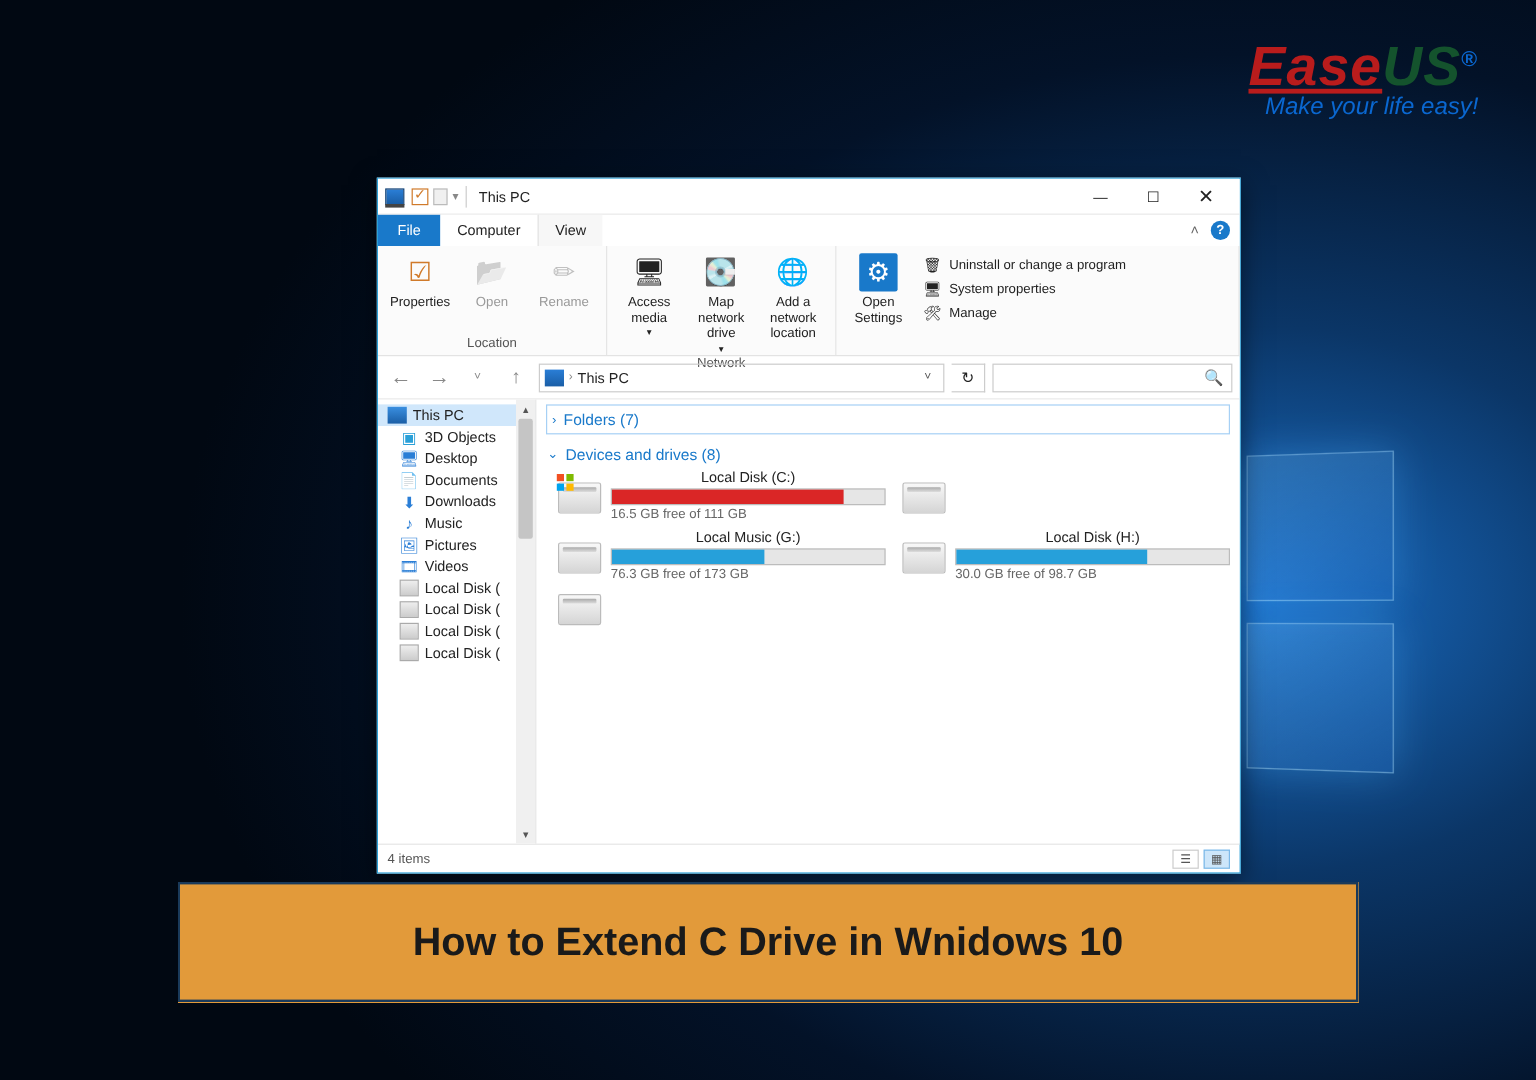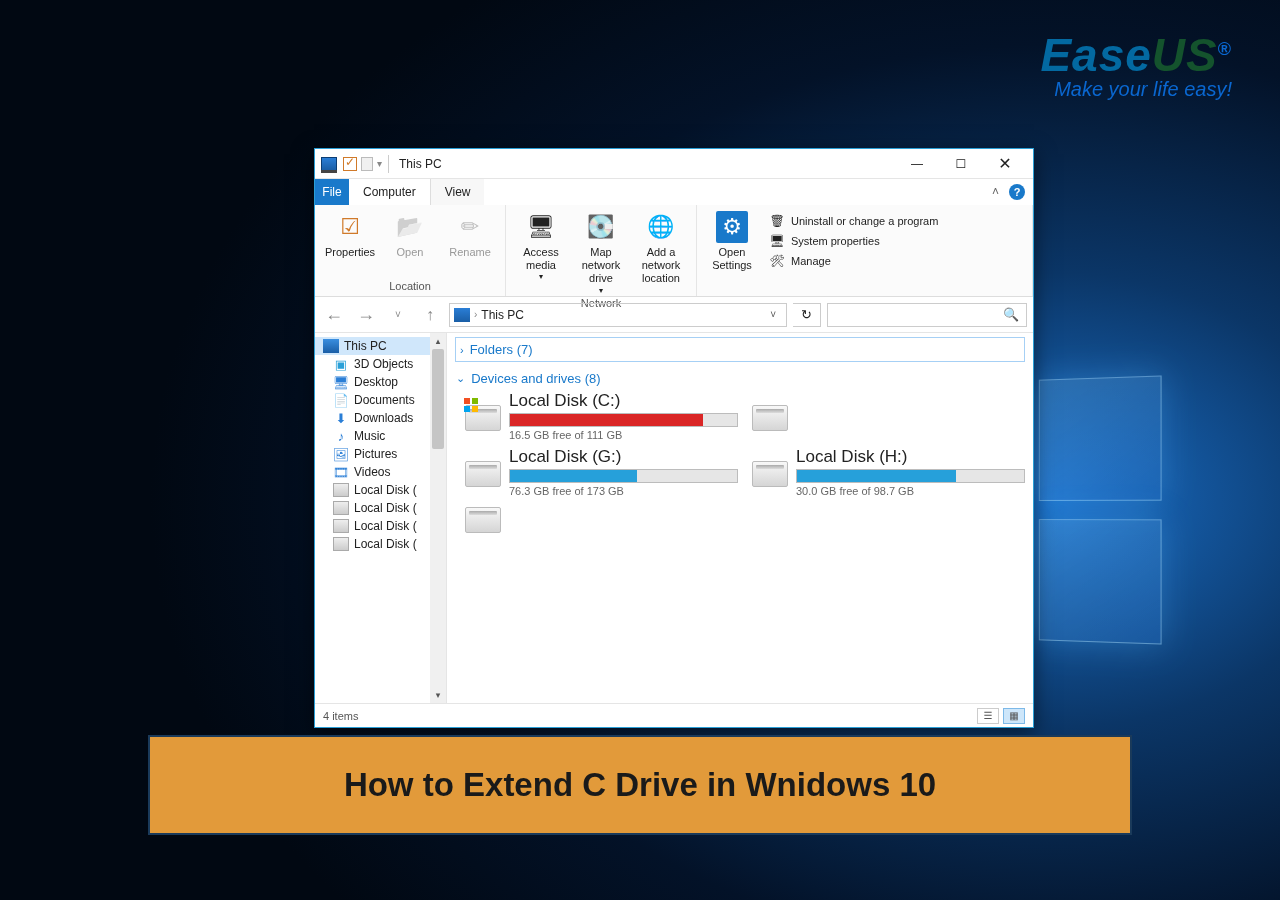--- a/index.html
+++ b/index.html
@@ -1,42 +1,42 @@
 <!DOCTYPE html>
 <html><head>
 <meta charset="utf-8">
 <style>
 * { box-sizing: border-box; margin: 0; padding: 0; font-family: "Segoe UI", Tahoma, sans-serif; }
 body { width: 1280px; height: 900px; background: radial-gradient(ellipse 900px 650px at 1050px 500px, #1a6fc8 0%, #0b3667 35%, #031228 70%, #010812 100%); position: relative; overflow: hidden; }
 .winlogo { position: absolute; right: 120px; top: 380px; width: 260px; height: 260px; display: grid; grid-template-columns: 1fr 1fr; grid-template-rows: 1fr 1fr; gap: 18px; transform: perspective(800px) rotateY(-12deg); }
 .winlogo div { background: linear-gradient(145deg, rgba(120,200,255,0.25), rgba(40,120,210,0.35)); border: 1px solid rgba(180,230,255,0.4); box-shadow: 0 0 30px rgba(80,180,255,0.3); }
 .brand { position: absolute; right: 48px; top: 28px; text-align: right; }
 .brand-name { font-size: 46px; font-weight: 700; font-style: italic; letter-spacing: 1px; }
-.brand-ease { color: #0369a1; }
+.brand-ease { color: #b91c1c; text-decoration: underline; }
 .brand-us { color: #14532d; }
 .brand-reg { color: #0a67d0; font-size: 18px; vertical-align: super; font-style: normal; }
 .brand-tag { color: #0a67d0; font-size: 20px; font-style: italic; margin-top: -4px; }
 .banner { position: absolute; left: 148px; top: 735px; width: 984px; height: 100px; background: #e29a3a; border: 2px solid #1a3a5a; display: flex; align-items: center; justify-content: center; }
 .banner-text { font-size: 33px; font-weight: 600; color: #1a1a1a; }
 
 .window { position: absolute; left: 314px; top: 148px; width: 720px; background: #fff; border: 1px solid #2a9fd6; box-shadow: 0 6px 20px rgba(0,0,0,0.5); font-size: 12px; color: #222; }
 .titlebar { height: 30px; background: #fff; display: flex; align-items: center; padding: 0 6px; border-bottom: 1px solid #e5e5e5; }
 .tb-icon { width: 16px; height: 14px; background: linear-gradient(#2a7ed6,#1a5ea6); border: 1px solid #0b3d73; margin-right: 4px; position: relative; }
 .tb-icon::after { content:""; position:absolute; bottom:-3px; left:-1px; right:-1px; height:3px; background:#444; }
 .qat { width: 14px; height: 14px; border: 1px solid #d07a2a; margin: 0 2px; position: relative; }
 .qat::after { content:"✓"; position:absolute; top:-3px; left:1px; color:#d07a2a; font-size:12px; }
 .qat-doc { width: 12px; height: 14px; background: #f0f0f0; border: 1px solid #bbb; margin: 0 2px; }
 .tb-sep { width: 1px; height: 18px; background: #ccc; margin: 0 6px; }
 .tb-title { font-size: 12px; margin-left: 4px; }
 .tb-spacer { flex: 1; }
 .tb-btn { width: 44px; height: 30px; display: flex; align-items: center; justify-content: center; font-size: 12px; }
 .tb-close { font-size: 16px; }
 
 .ribbon-tabs { height: 26px; background: #fff; display: flex; align-items: stretch; font-size: 12px; }
-.tab-file { width: 34px; background: #1979ca; color: #fff; display: flex; align-items: center; justify-content: center; }
+.tab-file { width: 52px; background: #1979ca; color: #fff; display: flex; align-items: center; justify-content: center; }
 .tab { padding: 0 14px; display: flex; align-items: center; background: #f2f2f2; }
 .tab.active { background: #fff; border-right: 1px solid #ddd; }
 .tab.inactive { background: #f7f7f7; }
 .ribbon-right { margin-left: auto; display: flex; align-items: center; padding-right: 8px; gap: 10px; }
 .chev-up { font-size: 12px; color: #666; }
 .help-icon { width: 16px; height: 16px; background: #1979ca; color: #fff; border-radius: 50%; font-size: 11px; font-weight: bold; display:flex; align-items:center; justify-content:center; }
 
 .ribbon { height: 92px; background: #fbfbfb; border-bottom: 1px solid #ddd; display: flex; }
 .rgroup { display: flex; flex-direction: column; border-right: 1px solid #e5e5e5; padding: 4px 6px 2px; }
 .rgroup-body { flex: 1; display: flex; align-items: flex-start; gap: 2px; }
@@ -79,21 +79,21 @@
 .drives { display: grid; grid-template-columns: 1fr 1fr; gap: 6px 14px; padding-left: 10px; }
 .drive { display: flex; gap: 8px; align-items: center; }
 .drive-icon { width: 36px; height: 26px; background: linear-gradient(#f8f8f8,#d5d5d5); border: 1px solid #bbb; border-radius: 2px; position: relative; margin-top: 4px; }
 .drive-icon::before { content:""; position:absolute; top:3px; left:3px; right:3px; height:4px; background:linear-gradient(#aaa,#ddd); border-radius:1px; }
 .drive-icon.win::after { content:""; position:absolute; left:-2px; top:-8px; width:14px; height:14px; background:
   linear-gradient(#f25022,#f25022) 0 0/6px 6px no-repeat,
   linear-gradient(#7fba00,#7fba00) 8px 0/6px 6px no-repeat,
   linear-gradient(#00a4ef,#00a4ef) 0 8px/6px 6px no-repeat,
   linear-gradient(#ffb900,#ffb900) 8px 8px/6px 6px no-repeat; }
 .drive-info { flex: 1; }
-.drive-name { font-size: 17px; margin-bottom: 2px; }
+.drive-name { font-size: 12px; margin-bottom: 2px; text-align: center; }
 .drive-bar { height: 14px; background: #e6e6e6; border: 1px solid #bcbcbc; margin-bottom: 2px; position: relative; }
 .drive-fill { position: absolute; left: 0; top: 0; bottom: 0; background: #26a0da; }
 .drive-fill.red { background: #da2626; }
 .drive-free { font-size: 11px; color: #666; }
 
 .statusbar { height: 24px; border-top: 1px solid #e5e5e5; display: flex; align-items: center; padding: 0 8px; font-size: 11px; color: #555; }
 .statusbar .sb-right { margin-left: auto; display: flex; gap: 4px; }
 .view-btn { width: 22px; height: 16px; border: 1px solid #ccc; font-size: 10px; display:flex; align-items:center; justify-content:center; }
 .view-btn.active { background: #cde6fa; border-color: #7db9e8; }
 </style>
@@ -293,21 +293,21 @@
               </div>
               <div class="drive-free">16.5 GB free of 111 GB</div>
             </div>
           </div>
           <div class="drive">
             <div class="drive-icon"></div>
           </div>
           <div class="drive">
             <div class="drive-icon"></div>
             <div class="drive-info">
-              <div class="drive-name">Local Disk (G:)</div>
+              <div class="drive-name">Local Music (G:)</div>
               <div class="drive-bar">
                 <div class="drive-fill" style="width:56%"></div>
               </div>
               <div class="drive-free">76.3 GB free of 173 GB</div>
             </div>
           </div>
           <div class="drive">
             <div class="drive-icon"></div>
             <div class="drive-info">
               <div class="drive-name">Local Disk (H:)</div>

